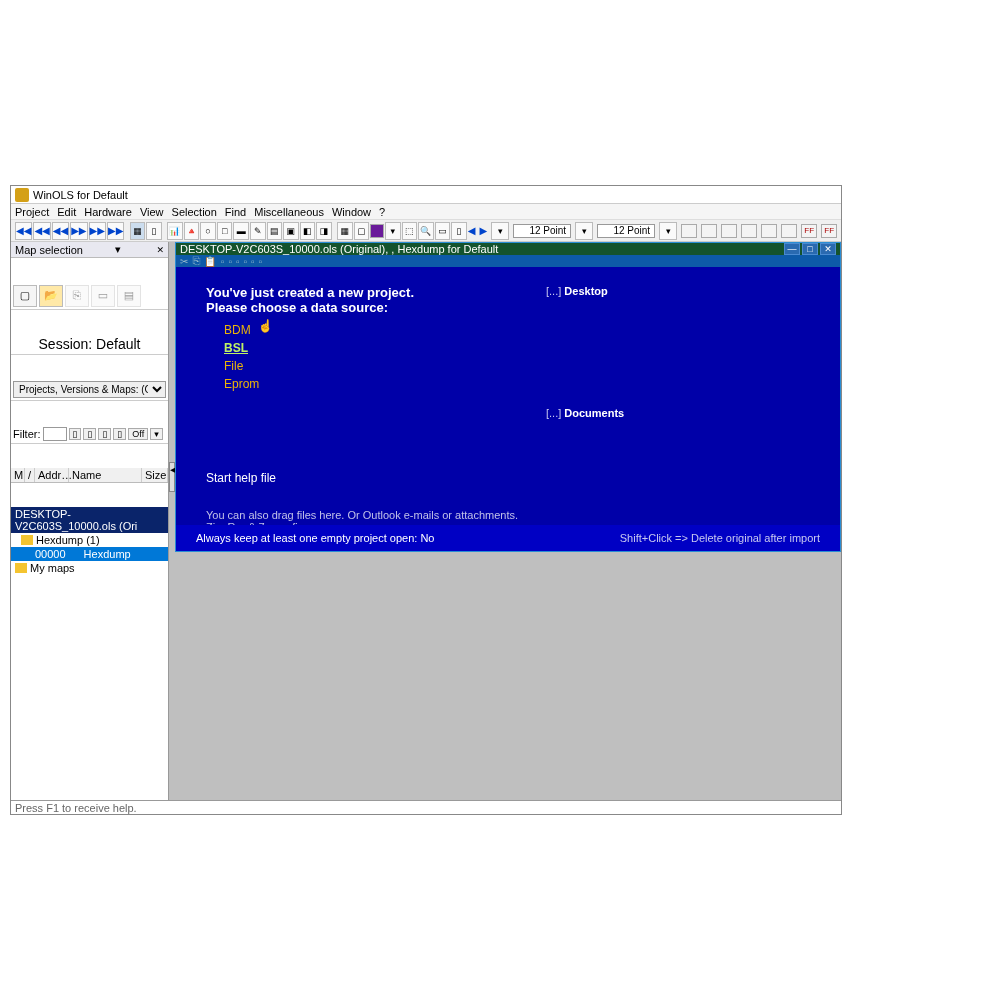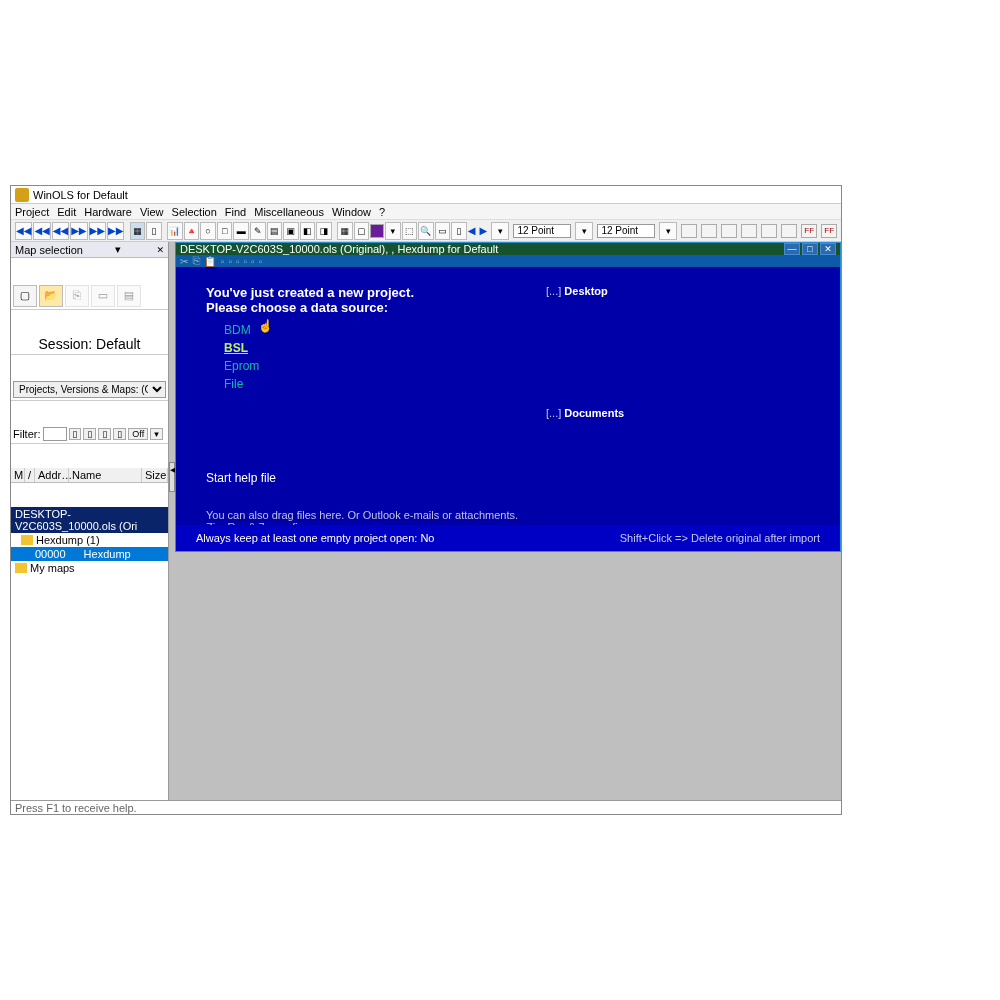--- a/index.html
+++ b/index.html
@@ -36,33 +36,33 @@
 .main-area { flex: 1; background: #bfbfbf; display: flex; flex-direction: column; position: relative; }
 .child-window { position: absolute; left: 6px; top: 0; right: 0; height: 310px; background: #0000a8; border: 1px solid #2a8dd4; display: flex; flex-direction: column; }
 .child-titlebar { height: 16px; background: #14532d; color: #fff; display: flex; align-items: center; padding: 0 4px; font-size: 10px; }
 .child-titlebar .wbtns { margin-left: auto; display: flex; gap: 2px; }
 .child-titlebar .wbtn { width: 16px; height: 12px; background: #2a6ab0; color: #fff; font-size: 9px; text-align: center; cursor: pointer; border: 1px solid #4a8ad0; }
 .child-toolbar { height: 16px; background: #0d5aa8; display: flex; align-items: center; padding: 0 4px; gap: 4px; }
 .child-toolbar span { color: #9bc; font-size: 10px; }
 .child-body { flex: 1; background: #0000a8; color: #fff; padding: 18px 30px; position: relative; }
 .msg-title { font-weight: bold; font-size: 13px; }
 .source-list { margin: 6px 0 0 18px; }
-.source-item { color: #14b8a6; padding: 2px 0; cursor: pointer; font-size: 12px; }
+.source-item { color: #eab308; padding: 2px 0; cursor: pointer; font-size: 12px; }
 .source-item.hover { color: #bef264; text-decoration: underline; font-weight: bold; }
 .cursor-hand { position: absolute; font-size: 12px; color: #fff; }
 .right-col { position: absolute; left: 370px; top: 18px; }
 .dotlink { color: #c8c8f0; font-size: 11px; }
 .dotlink b { color: #fff; }
 .section-later { margin-top: 78px; font-size: 12px; color: #fff; }
 .hint-text { margin-top: 24px; font-size: 10px; color: #c0c0e8; }
 .bottom-bar { position: absolute; left: 0; right: 0; bottom: 0; height: 26px; background: #0000c4; color: #fff; font-size: 10px; padding: 0 20px; display: flex; align-items: center; }
 .bottom-bar .rtext { margin-left: auto; color: #c8c8f0; }
 .mini-splitter { position: absolute; left: 0; top: 220px; width: 6px; height: 30px; background: #ddd; border: 1px solid #888; cursor: pointer; }
 .statusbar { height: 14px; border-top: 1px solid #999; font-size: 9px; color: #666; padding: 0 4px; display:flex; align-items:center; }
-.pt-box { width: 58px; font-size: 10px; border: 1px solid #999; height: 14px; text-align: right; padding-right: 16px; }
+.pt-box { width: 58px; font-size: 10px; border: 1px solid #999; height: 14px; text-align: right; padding-right: 4px; }
 .sq { width: 16px; height: 14px; border: 1px solid #aaa; background: #f4f4f4; display: inline-block; }
 .sq.purple { background: #6a1b9a; }
 </style>
 </head>
 <body>
 
 <div class="app-window">
 
   <div class="titlebar">
     <div class="icon-sm"></div>
@@ -209,22 +209,22 @@
           <span>▫</span>
           <span>▫</span>
           <span>▫</span>
         </div>
         <div class="child-body">
           <div class="msg-title">You've just created a new project.</div>
           <div class="msg-title">Please choose a data source:</div>
           <div class="source-list">
             <div class="source-item">BDM</div>
             <div class="source-item hover">BSL</div>
+            <div class="source-item">File</div>
             <div class="source-item">Eprom</div>
-            <div class="source-item">File</div>
           </div>
           <span class="cursor-hand" style="left:82px;top:52px">☝</span>
 
           <div class="right-col">
             <div class="dotlink">
               <span>[...]</span>
               <b>Desktop</b>
             </div>
             <div class="dotlink" style="margin-top:110px">
               <span>[...]</span>

